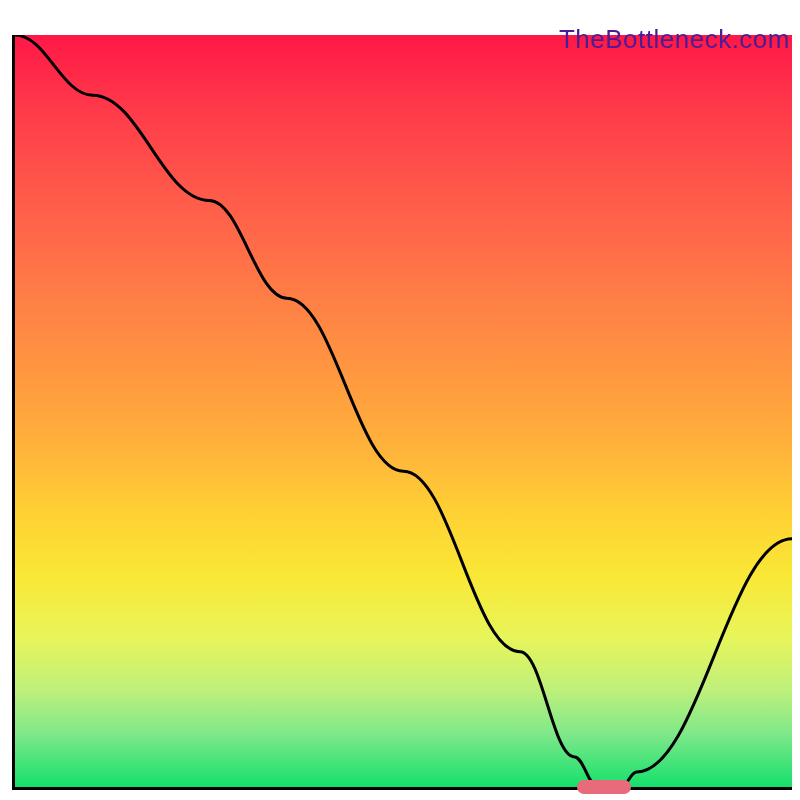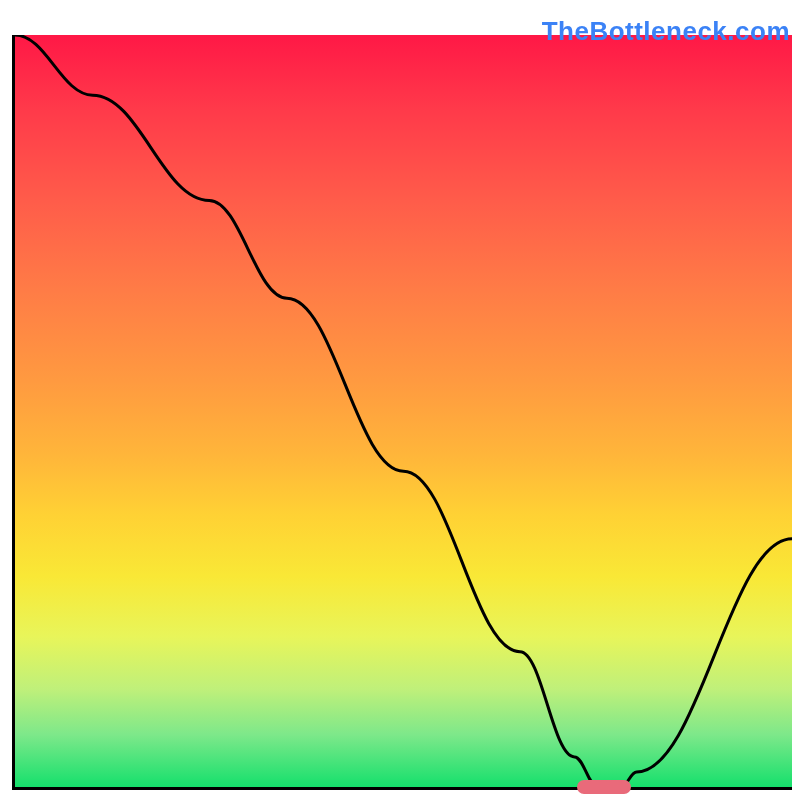--- a/index.html
+++ b/index.html
@@ -5,26 +5,26 @@
   * { margin: 0; padding: 0; box-sizing: border-box; }
   html, body { width: 800px; height: 800px; overflow: hidden; background: #fff; }
   .chart-container {
     position: relative;
     width: 800px;
     height: 800px;
     background: #fff;
   }
   .watermark {
     position: absolute;
-    top: 16px;
+    top: 24px;
     right: 10px;
     font-family: Arial, Helvetica, sans-serif;
     font-size: 26px;
-    font-weight: 700;
-    color: #3b82f6;
+    font-weight: 400;
+    color: #4c1d95;
     letter-spacing: 0.5px;
     z-index: 3;
   }
   .plot-area {
     position: absolute;
     left: 12px;
     top: 35px;
     width: 780px;
     height: 755px;
     border-left: 3px solid #000;

